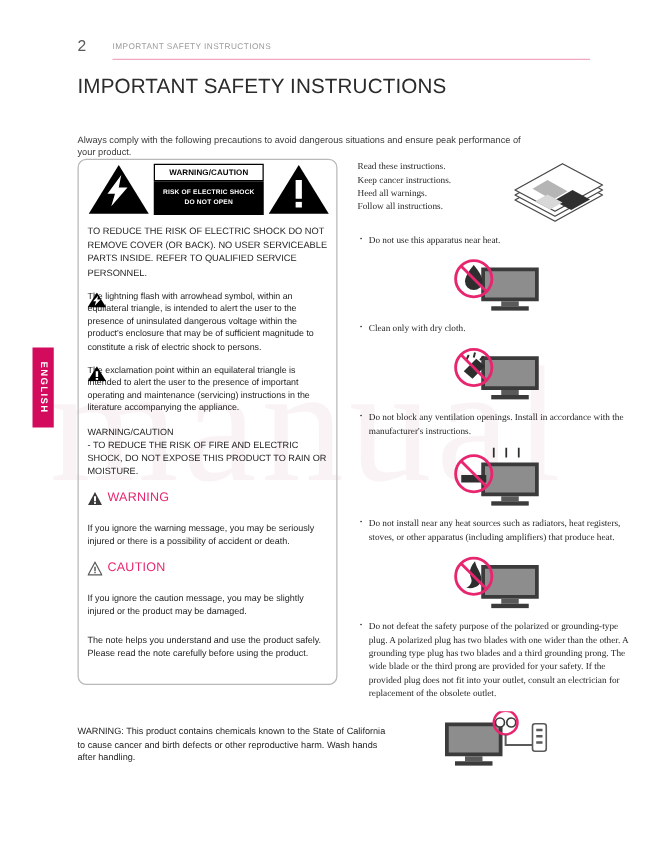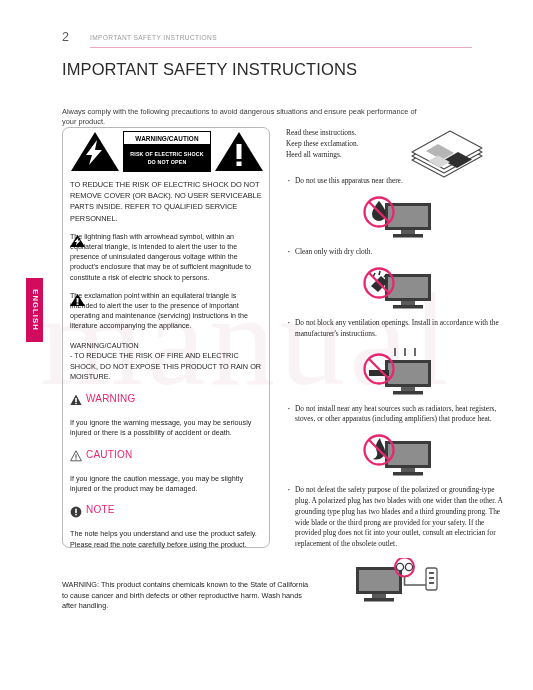--- a/index.html
+++ b/index.html
@@ -214,58 +214,49 @@
             <rect x="5.4" y="4.4" width="1.2" height="3.4" fill="#5a5a5a"></rect>
             <rect x="5.4" y="8.4" width="1.2" height="1.2" fill="#5a5a5a"></rect>
           </svg>
         </div>
         <div class="lbl">CAUTION</div>
       </div>
       <div class="lvl-body">If you ignore the caution message, you may be slightly injured or the product may be damaged.</div>
     </div>
 
     <div class="lvl">
-      <div class="lvl-head">
-        <div class="ico">
-          <svg width="12" height="12" viewBox="0 0 12 12">
-            <circle cx="6" cy="6" r="5.4" fill="#3a3a3a"></circle>
-            <rect x="5.2" y="2.7" width="1.6" height="4.3" fill="#fff"></rect>
-            <rect x="5.2" y="7.8" width="1.6" height="1.5" fill="#fff"></rect>
-          </svg>
-        </div>
-        <div class="lbl">NOTE</div>
-      </div>
       <div class="lvl-body">The note helps you understand and use the product safely. Please read the note carefully before using the product.</div>
     </div>
 
   </div>
 
   <div class="rcol">
 
     <div style="position:relative;">
       <div class="r-lines">
         <div>Read these instructions.</div>
-        <div>Keep these exclamation.</div>
+        <div>Keep cancer instructions.</div>
         <div>Heed all warnings.</div>
+        <div>Follow all instructions.</div>
       </div>
       <div style="position:absolute;left:118px;top:-2px;">
         <svg width="86" height="54" viewBox="0 0 86 54">
           <g fill="#fff" stroke="#4a4a4a" stroke-width="1.1" stroke-linejoin="round">
             <path d="M8 34 L40 51 L78 30 L46 13 Z"></path>
             <path d="M8 30 L40 47 L78 26 L46 9 Z"></path>
             <path d="M8 26 L40 43 L78 22 L46 5 Z"></path>
           </g>
           <polygon points="22,25 38,34 50,27 34,18" fill="#b5b5b5"></polygon>
           <polygon points="39,34.5 53,42 68,33.5 54,26" fill="#2f2f2f"></polygon>
           <polygon points="24,35 36,41.5 46,36 34,29.5" fill="#d8d8d8"></polygon>
         </svg>
       </div>
     </div>
 
-    <div class="bullet" style="margin-top:16px;">Do not use this apparatus near there.</div>
+    <div class="bullet" style="margin-top:16px;">Do not use this apparatus near heat.</div>
     <div class="fig">
       <svg width="86" height="46" viewBox="0 0 86 46">
         <rect x="30" y="8" width="46" height="27" fill="#3b3b3b"></rect>
         <rect x="33" y="11" width="40" height="21" fill="#8d8d8d"></rect>
         <rect x="46" y="35" width="14" height="4" fill="#5a5a5a"></rect>
         <rect x="38" y="39" width="30" height="3.5" fill="#3b3b3b"></rect>
         <path d="M24 6 C24 6 31 14 31 19 a7 7 0 0 1 -14 0 C17 14 24 6 24 6 Z" fill="#2e2e2e"></path>
         <circle cx="24" cy="17" r="14.5" fill="none" stroke="#e8266f" stroke-width="2.3"></circle>
         <line x1="13.8" y1="6.8" x2="34.2" y2="27.2" stroke="#e8266f" stroke-width="2.3"></line>
       </svg>

